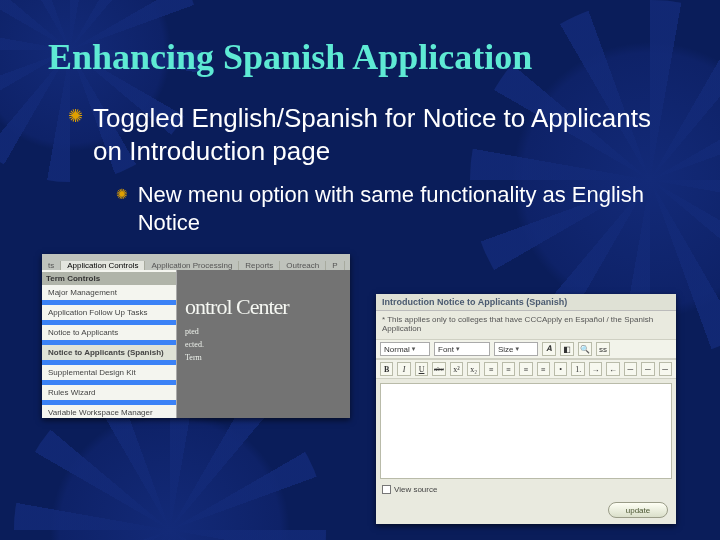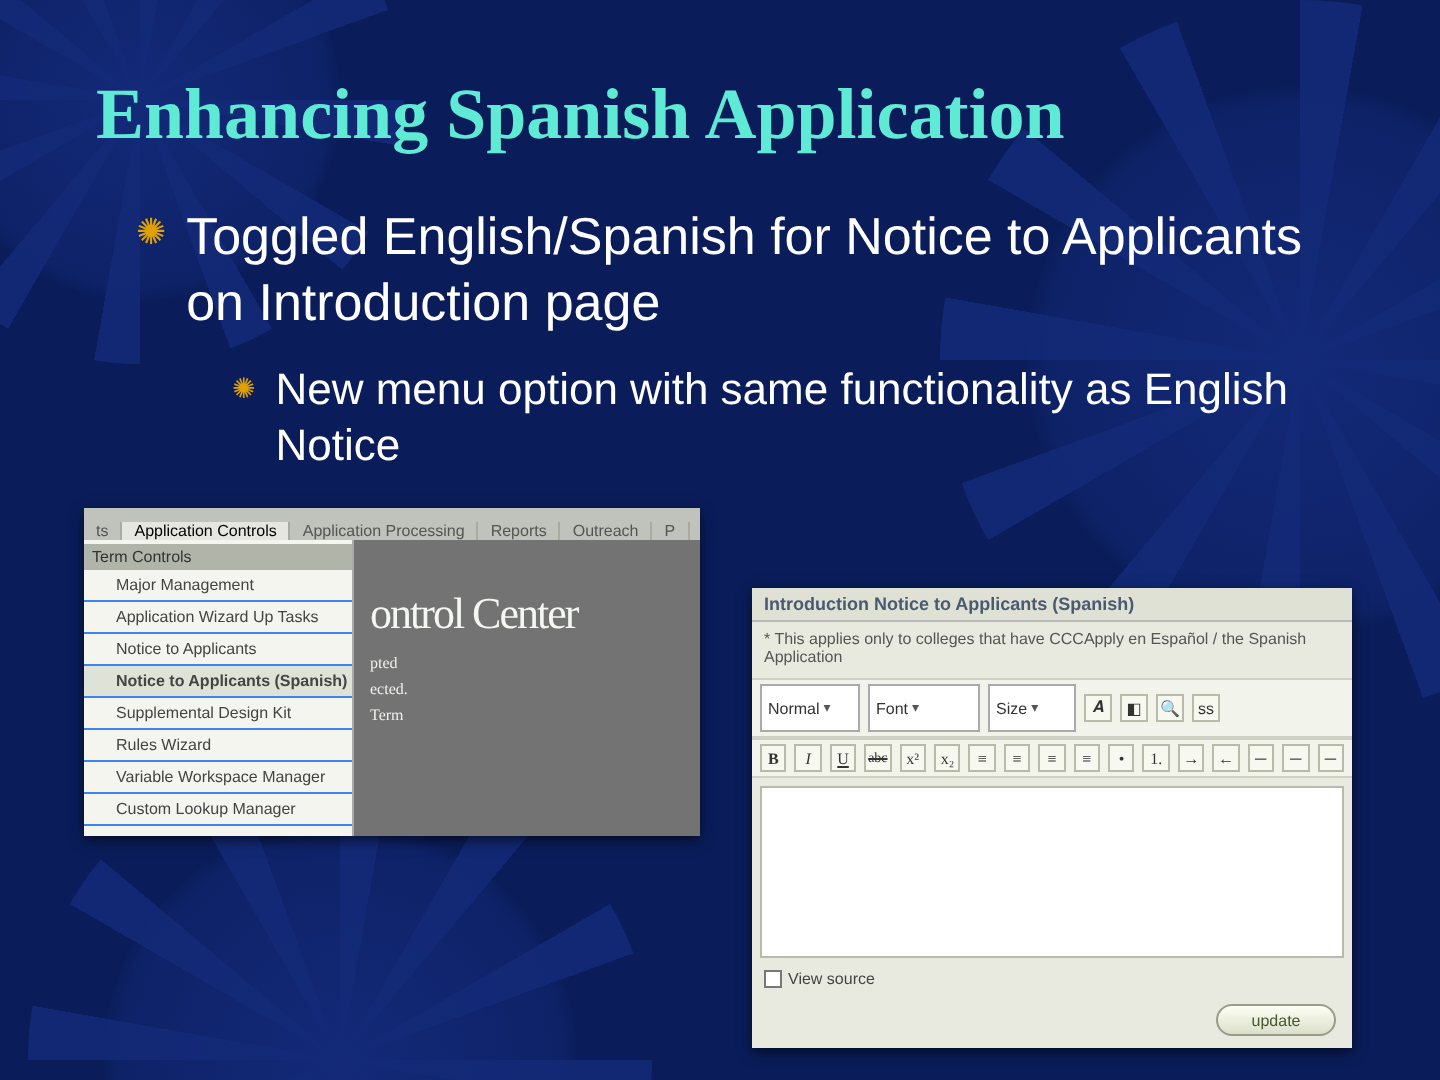--- a/index.html
+++ b/index.html
@@ -118,28 +118,28 @@
   }
   .menu-list {
     width:135px;
     background:#f4f5ef;
     border-right:1px solid #aaa;
     padding:2px 0;
   }
   .menu-list .hdr {
     background:#b0b4a9;
     font-size:8px;
-    font-weight:normal;
+    font-weight:bold;
     padding:2px 4px;
     color:#333;
   }
   .menu-list .item {
     font-size:8px;
-    padding:3px 16px;
-    border-bottom:1px solid #3b82f6;
+    padding:3px 6px;
+    border-bottom:5px solid #3b82f6;
     color:#444;
     white-space:nowrap;
   }
   .menu-list .item.sel { background:#dfe2d6; font-weight:bold; }
   .menu-preview {
     flex:1;
     background:#737373;
     color:#fff;
     font-family:Georgia,serif;
     padding:12px 8px;
@@ -189,21 +189,21 @@
     display:flex;
     gap:4px;
     padding:2px 4px;
     background:#f2f3ea;
     border-top:1px solid #cfd0c3;
     border-bottom:1px solid #cfd0c3;
     align-items:center;
     font-size:8px;
   }
   .ed-sel {
-    height:24px;
+    height:14px;
     background:#fff;
     border:1px solid #aaa;
     font-size:8px;
     padding:0 3px;
     display:flex;
     align-items:center;
     gap:2px;
   }
   .ed-sel .arr { font-size:7px; color:#555; }
   .ed-sel.w50{width:50px}.ed-sel.w56{width:56px}.ed-sel.w44{width:44px}
@@ -274,21 +274,21 @@
       <div class="active">Application Controls</div>
       <div>Application Processing</div>
       <div>Reports</div>
       <div>Outreach</div>
       <div>P</div>
     </div>
     <div class="menu-body">
       <div class="menu-list">
         <div class="hdr">Term Controls</div>
         <div class="item">Major Management</div>
-        <div class="item">Application Wizard Up Tasks</div>
+        <div class="item">Application Follow Up Tasks</div>
         <div class="item">Notice to Applicants</div>
         <div class="item sel">Notice to Applicants (Spanish)</div>
         <div class="item">Supplemental Design Kit</div>
         <div class="item">Rules Wizard</div>
         <div class="item">Variable Workspace Manager</div>
         <div class="item">Custom Lookup Manager</div>
       </div>
       <div class="menu-preview">
         <div class="big">ontrol Center</div>
         <div class="small">

